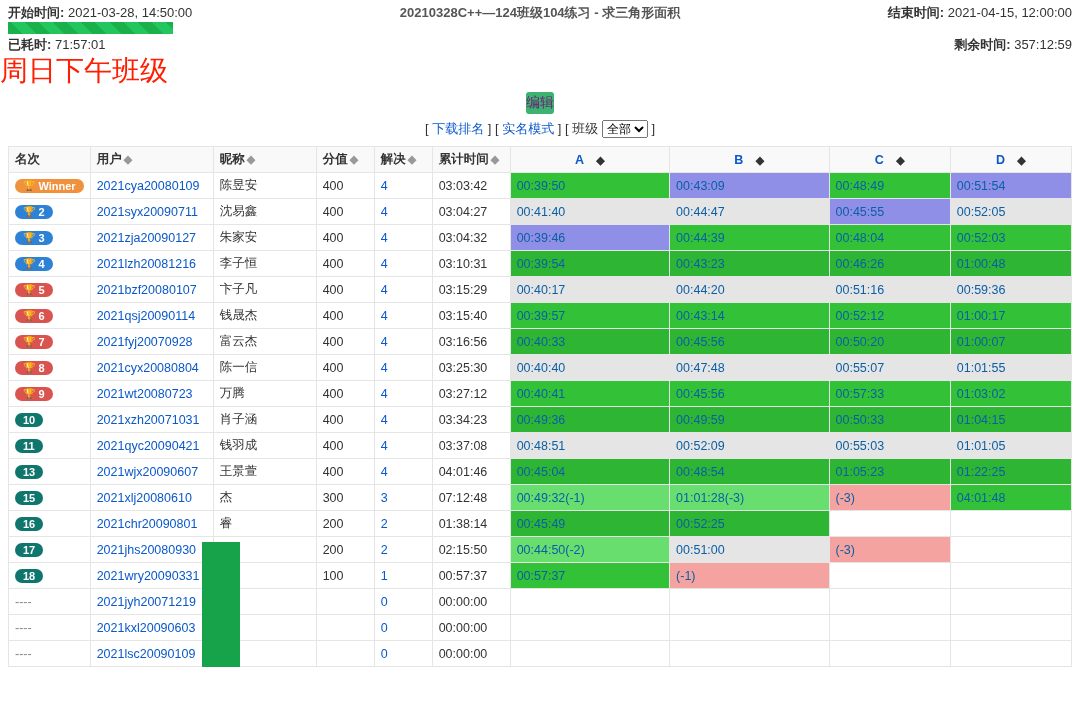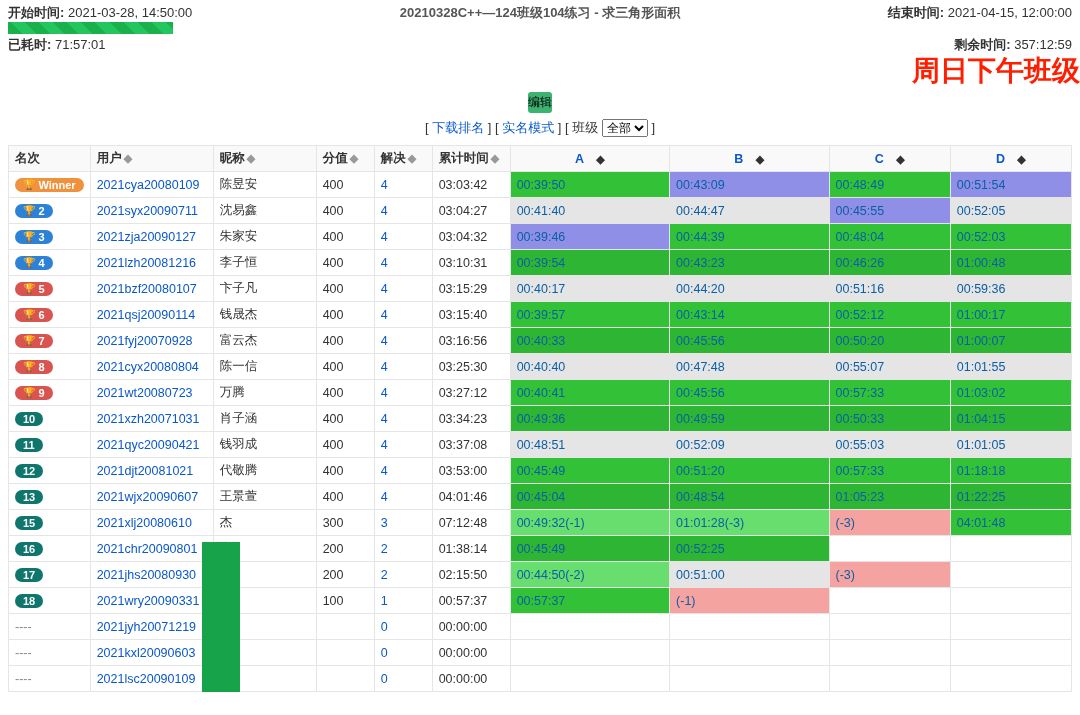--- a/index.html
+++ b/index.html
@@ -2,23 +2,23 @@
 <html><head>
 <meta charset="utf-8">
 <style>
 html,body{margin:0;padding:0;font-family:"Microsoft YaHei",Arial,sans-serif;background:#fff;color:#333;font-size:13px}
 .top{display:flex;justify-content:space-between;align-items:flex-start;padding:4px 8px 0 8px}
 .top b{font-size:13px}
 .top .mid{flex:1;text-align:center;font-weight:700;font-size:13px;color:#555}
 .bar-track{height:12px;background:#fff;margin:0 8px}
 .bar-fill{height:12px;width:165px;background:repeating-linear-gradient(45deg,#1ab04c 0 10px,#22c55e 10px 20px)}
 .row2{display:flex;justify-content:space-between;padding:2px 8px 0 8px;font-size:13px}
-.subtitle{text-align:right;color:#ff1e00;font-size:28px;font-weight:700;margin-top:-2px}
+.subtitle{text-align:left;color:#ff1e00;font-size:28px;font-weight:400;margin-top:-2px}
 .edit-wrap{text-align:center;margin:2px 0 6px 0}
-.edit-btn{display:inline-block;background:#3cb371;color:#000000;padding:2px 0;border-radius:3px;font-size:12px;cursor:pointer}
+.edit-btn{display:inline-block;background:#3cb371;color:#701a75;padding:2px 0;border-radius:3px;font-size:14px;cursor:pointer}
 .links{text-align:center;font-size:13px;margin-bottom:8px}
 .links a{color:#0a58ca;text-decoration:none}
 .links select{font-size:12px}
 table{border-collapse:collapse;width:calc(100% - 16px);margin:0 8px}
 th,td{border:1px solid #e5e5e5;padding:4px 6px;text-align:left;font-size:12.5px;white-space:nowrap}
 th{background:#f9f9f9;font-weight:700;color:#333}
 th .sort{color:#999;font-size:11px;margin-left:2px}
 .prob-h{color:#0a58ca;text-align:center}
 .prob-h .sort{color:#333}
 td.user a,td.solved a{color:#0a58ca;text-decoration:none}
@@ -207,32 +207,20 @@
           <td>钱羽成</td>
           <td>400</td>
           <td class="solved"><a href="#">4</a></td>
           <td>03:37:08</td>
           <td class="pc g1">00:48:51</td>
           <td class="pc g1">00:52:09</td>
           <td class="pc g1">00:55:03</td>
           <td class="pc g1">01:01:05</td>
         </tr>
         <tr>
-          <td><span class="badge b-gray">12</span></td>
-          <td class="user"><a href="#">2021djt20081021</a></td>
-          <td>代敬腾</td>
-          <td>400</td>
-          <td class="solved"><a href="#">4</a></td>
-          <td>03:53:00</td>
-          <td class="pc g2">00:45:49</td>
-          <td class="pc g2">00:51:20</td>
-          <td class="pc g2">00:57:33</td>
-          <td class="pc g2">01:18:18</td>
-        </tr>
-        <tr>
           <td><span class="badge b-gray">13</span></td>
           <td class="user"><a href="#">2021wjx20090607</a></td>
           <td>王景萱</td>
           <td>400</td>
           <td class="solved"><a href="#">4</a></td>
           <td>04:01:46</td>
           <td class="pc g3">00:45:04</td>
           <td class="pc g3">00:48:54</td>
           <td class="pc g3">01:05:23</td>
           <td class="pc g3">01:22:25</td>

